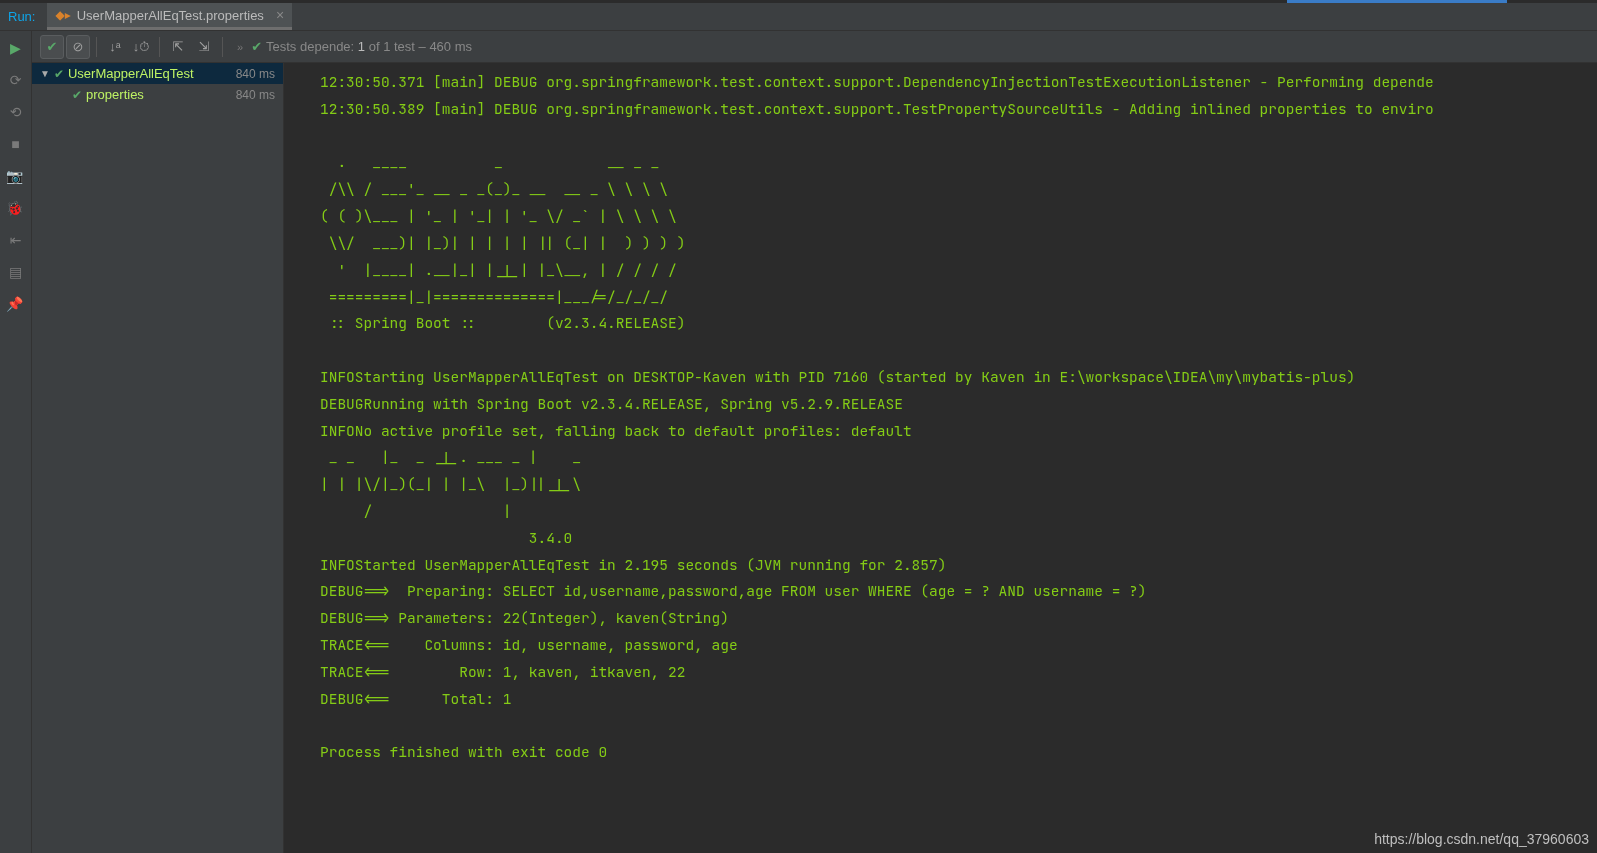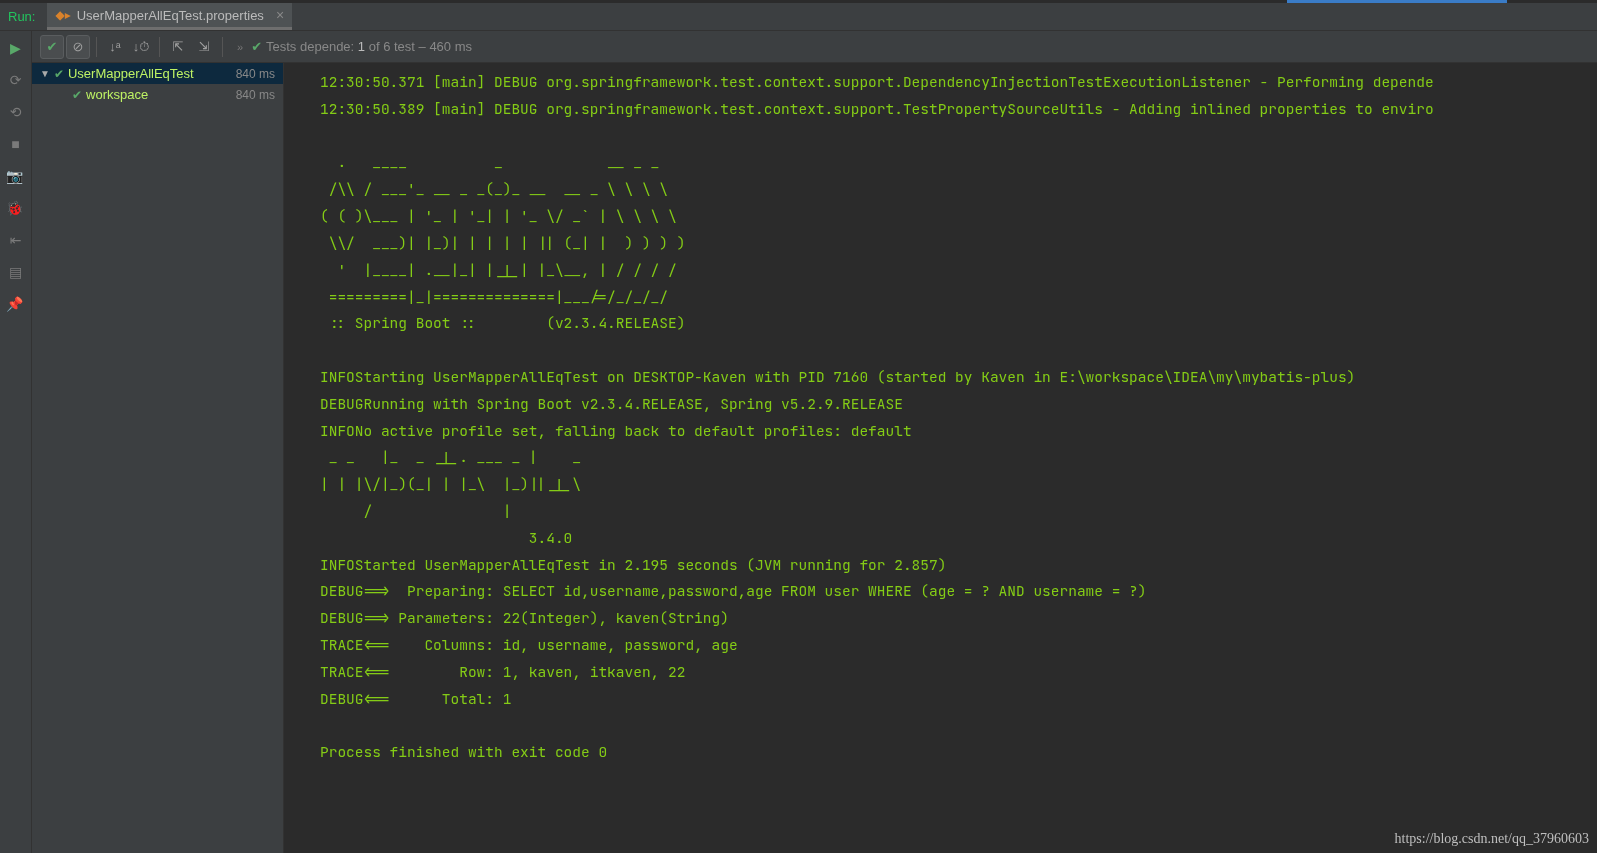--- a/index.html
+++ b/index.html
@@ -28,21 +28,21 @@
     
     .tab-row {
       display: flex;
       align-items: center;
       background: #3c3f41;
       border-bottom: 1px solid #323232;
       padding-left: 8px;
       height: 28px;
     }
     .run-label {
-      color: #22c55e;
+      color: #0ea5e9;
       margin-right: 12px;
       font-size: 13px;
     }
     .tab {
       display: flex;
       align-items: center;
       padding: 4px 8px;
       background: #4e5254;
       border-bottom: 3px solid #6e6e6e;
       gap: 6px;
@@ -176,21 +176,21 @@
       position: relative;
       margin-left: 30px;
     }
     
     .watermark {
       position: fixed;
       right: 8px;
       bottom: 6px;
       font-size: 14px;
       color: #bfbfbf;
-      font-family: Liberation Serif, serif;
+      font-family: Liberation Sans, sans-serif;
     }
   </style>
 </head>
 <body>
 
 <div class="top-bar"></div>
 
 <div class="tab-row">
   <span class="run-label">Run:</span>
   <div class="tab">
@@ -223,41 +223,41 @@
       <div class="tb-btn">↓ᵃ</div>
       <div class="tb-btn">↓⏱</div>
       <div class="tb-sep"></div>
       <div class="tb-btn">⇱</div>
       <div class="tb-btn">⇲</div>
       <div class="tb-sep"></div>
       <span class="tb-chevron">»</span>
       <div class="tests-passed">
         <span class="check-icon">✔</span>
         <span>
-          <span>Tests depende: </span><span class="bright">1</span><span> of 6 test</span><span> – 460 ms</span>
+          <span>Tests depende: </span><span class="bright">1</span><span> of 1 test</span><span> – 460 ms</span>
         </span>
       </div>
     </div>
 
     <div class="panes">
 
       <div class="tree-pane">
         <div class="tree-row selected">
           <div class="tree-left">
             <span class="tree-arrow">▼</span>
             <span class="tree-check">✔</span>
             <span class="tree-name">UserMapperAllEqTest</span>
           </div>
           <span class="tree-time">840 ms</span>
         </div>
         <div class="tree-row">
           <div class="tree-left">
             <span class="tree-indent"></span>
             <span class="tree-check">✔</span>
-            <span class="tree-name">workspace</span>
+            <span class="tree-name">properties</span>
           </div>
           <span class="tree-time">840 ms</span>
         </div>
       </div>
 
       <div class="console-pane">12:30:50.371 [main] DEBUG org.springframework.test.context.support.DependencyInjectionTestExecutionListener - Performing depende
 12:30:50.389 [main] DEBUG org.springframework.test.context.support.TestPropertySourceUtils - Adding inlined properties to enviro
 
   .   ____          _            __ _ _
  /\\ / ___'_ __ _ _(_)_ __  __ _ \ \ \ \

